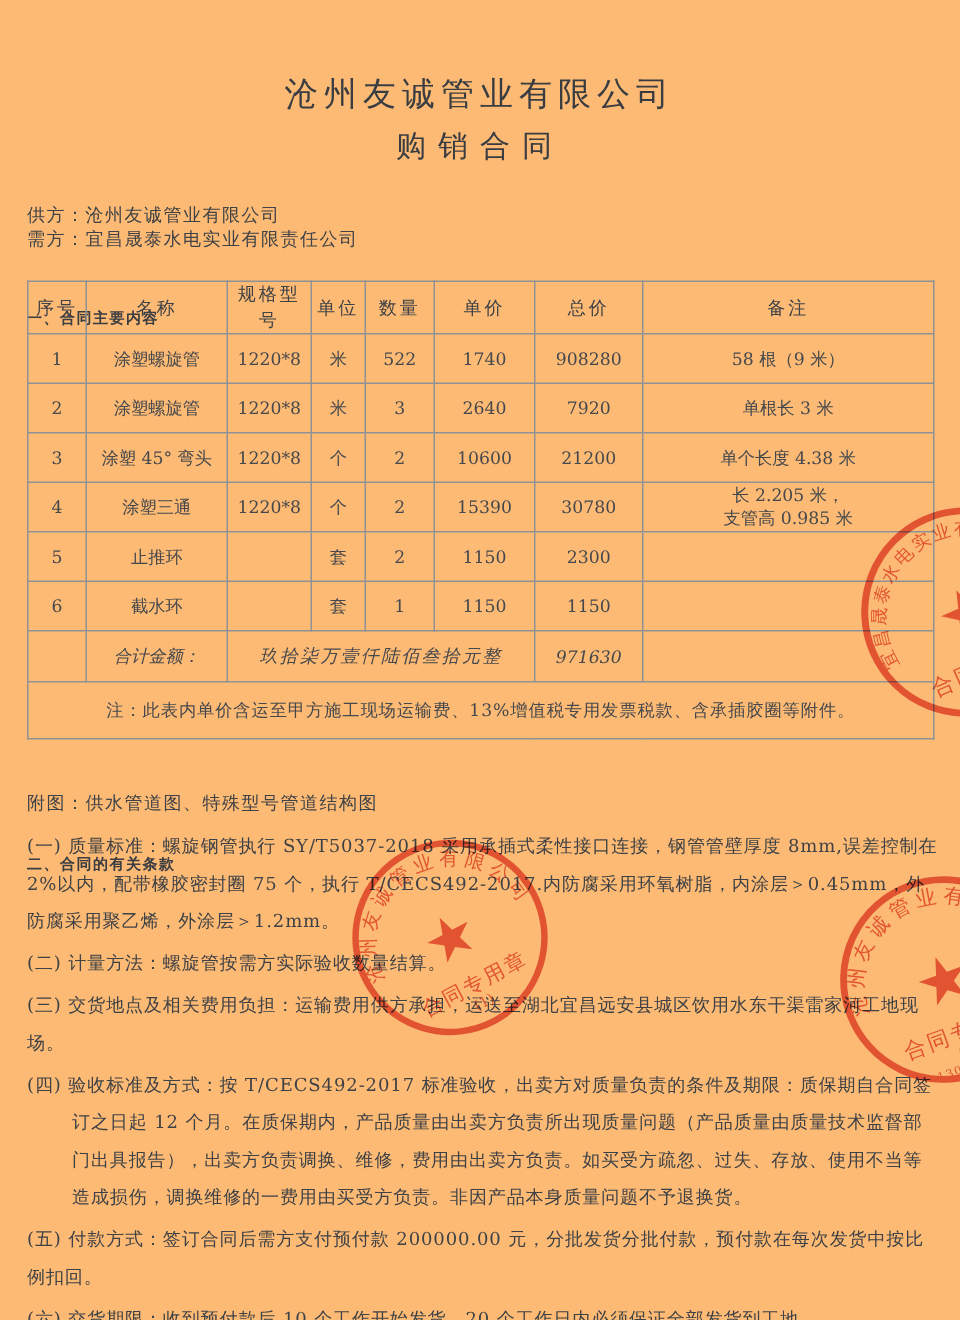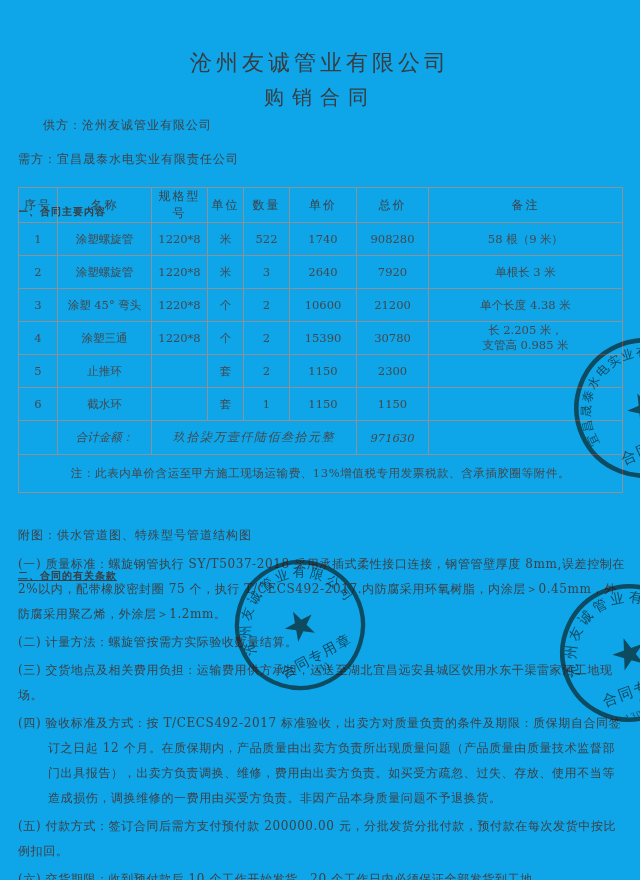--- a/index.html
+++ b/index.html
@@ -1,32 +1,32 @@
 <!DOCTYPE html>
 <html><head>
 <meta charset="utf-8">
 <style>
   html,body{margin:0;padding:0;background:#e9e9e9;}
   .page{
     position:relative;width:640px;height:880px;margin:0 auto;
-    background:#0ea5e9;overflow:hidden;
+    background:#fdba74;overflow:hidden;
     font-family:"DejaVu Serif","Liberation Serif",serif;
     color:#3f4246;
   }
   .abs{position:absolute;}
   .center{left:0;right:0;text-align:center;}
   .t-company{top:48px;font-size:22px;letter-spacing:4px;color:#393c40;}
   .t-doc{top:84px;font-size:20px;letter-spacing:8px;color:#393c40;}
   .p-line{font-size:12px;letter-spacing:1px;}
-  .p-supplier{left:18px;top:117px;margin-left:25px;}
+  .p-supplier{left:18px;top:135px;}
   .p-buyer{left:18px;top:151px;}
   .meta{left:413px;top:110px;font-size:12px;line-height:21.5px;letter-spacing:0.5px;}
   .sec-heading{left:18px;font-size:10px;font-weight:bold;letter-spacing:1px;color:#3a3d41;margin-top:36px;}
   .h1{top:169px;}
-  .h2{top:533px;text-decoration:underline;}
+  .h2{top:533px;}
   .attachment{left:18px;top:527px;font-size:12px;letter-spacing:1px;}
 
   table.items{
     position:absolute;left:18px;top:187px;width:604px;
     border-collapse:collapse;table-layout:fixed;
     font-size:11.5px;color:#45484c;
   }
   table.items th,table.items td{
     border:1px solid #8e9196;text-align:center;vertical-align:middle;
     padding:0 2px;font-weight:normal;overflow:hidden;

